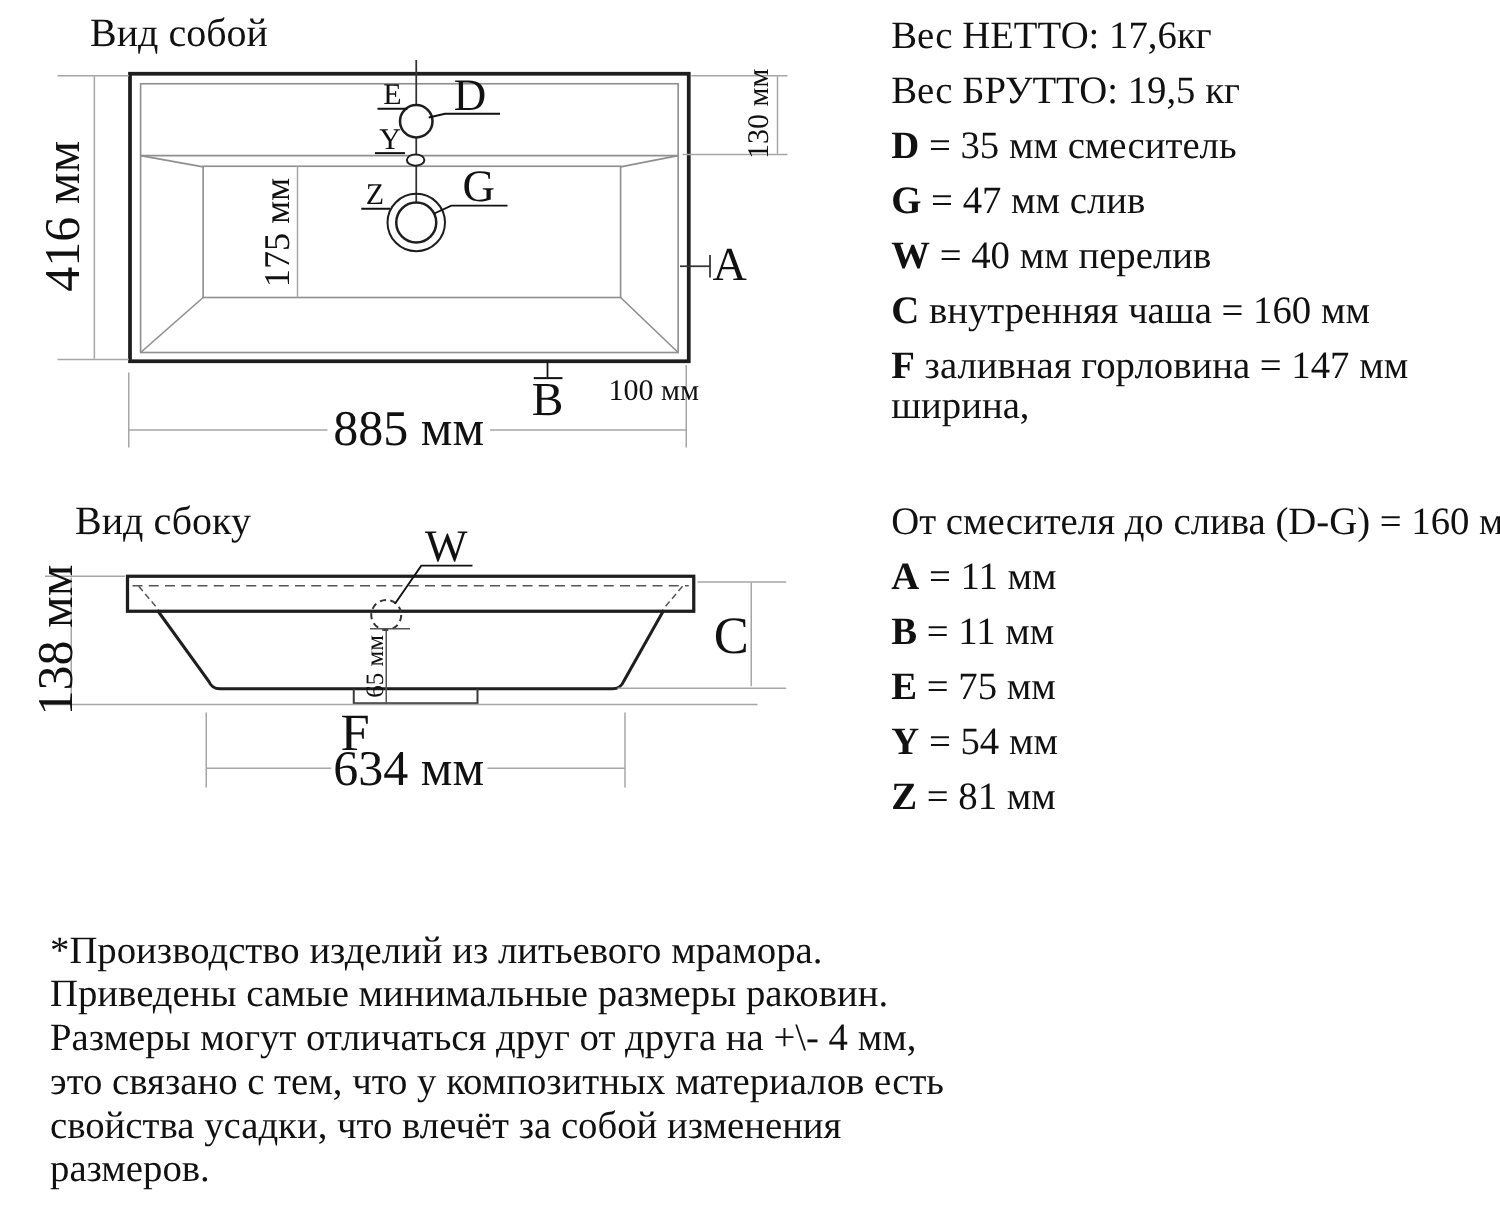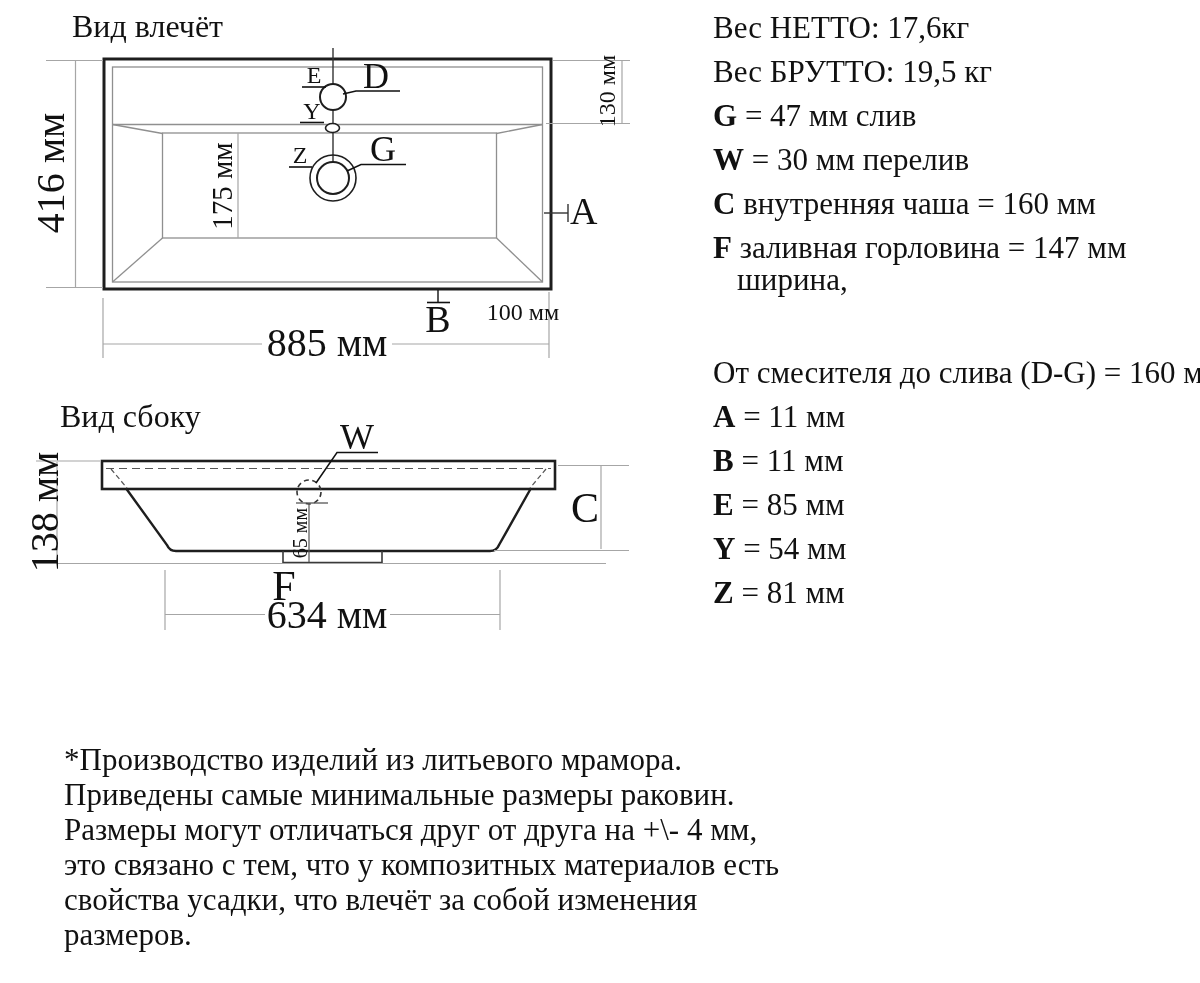--- a/index.html
+++ b/index.html
@@ -14,32 +14,32 @@
   .lbl-huge{font-size:38px;}
   .lbl-c{font-size:42px;}
   .lbl-small{font-size:24px;}
   .dim-big{font-size:40px;}
   .dim-small{font-size:24px;}
   .dim-mid{font-size:29px;}
   .dim-tiny{font-size:20px;}
   .specs{position:absolute;left:713px;top:6px;width:482px;font-size:31px;}
   .spec-line{line-height:44px;white-space:nowrap;}
   .spec-line b{font-weight:bold;}
-  .wrap-line{line-height:40px;margin-top:-10px;white-space:nowrap;margin-left:24px;}
+  .wrap-line{line-height:40px;margin-top:-10px;white-space:nowrap;}
   .extra-line{line-height:40px;white-space:nowrap;}
   .note-line{line-height:44px;margin-top:51px;white-space:nowrap;}
-  .footnote{position:absolute;left:40px;top:742px;width:700px;font-size:31px;margin-left:24px;}
+  .footnote{position:absolute;left:40px;top:742px;width:700px;font-size:31px;}
   .footnote div{line-height:35px;white-space:nowrap;}
 </style>
 </head>
 <body>
 
 <div class="page">
 
-  <div class="view-title" id="top-view-title">Вид влечёт</div>
+  <div class="view-title" id="top-view-title">Вид собой</div>
   <div class="view-title" id="side-view-title">Вид сбоку</div>
 
   <svg width="1200" height="983" viewBox="0 0 1200 983">
 
     <g>
 
       <rect x="104" y="59" width="447" height="230" fill="#ffffff" stroke="#1e1e1e" stroke-width="3"></rect>
       <rect x="112.5" y="67" width="430" height="215" fill="none" stroke="#8f8f8f" stroke-width="1.3"></rect>
 
       <line x1="112.5" y1="124.5" x2="542.5" y2="124.5" stroke="#8f8f8f" stroke-width="1.3"></line>
@@ -140,29 +140,30 @@
       <line x1="500" y1="570" x2="500" y2="630" stroke="#a6a6a6" stroke-width="1.2"></line>
       <line x1="165" y1="614.5" x2="265" y2="614.5" stroke="#a6a6a6" stroke-width="1.2"></line>
       <line x1="390" y1="614.5" x2="500" y2="614.5" stroke="#a6a6a6" stroke-width="1.2"></line>
       <text x="327" y="628" text-anchor="middle" class="dim-big">634 мм</text>
     </g>
   </svg>
 
   <div class="specs">
     <div class="spec-line">Вес НЕТТО: 17,6кг</div>
     <div class="spec-line">Вес БРУТТО: 19,5 кг</div>
+    <div class="spec-line"><b>D</b><span> = 35 мм смеситель</span></div>
     <div class="spec-line"><b>G</b><span> = 47 мм слив</span></div>
-    <div class="spec-line"><b>W</b><span> = 30 мм перелив</span></div>
+    <div class="spec-line"><b>W</b><span> = 40 мм перелив</span></div>
     <div class="spec-line"><b>C</b><span> внутренняя чаша = 160 мм</span></div>
     <div class="spec-line"><b>F</b><span> заливная горловина = 147 мм</span></div>
     <div class="wrap-line">ширина,</div>
     <div class="note-line">От смесителя до слива (D-G) = 160 мм</div>
     <div class="spec-line"><b>A</b><span> = 11 мм</span></div>
     <div class="spec-line"><b>B</b><span> = 11 мм</span></div>
-    <div class="spec-line"><b>E</b><span> = 85 мм</span></div>
+    <div class="spec-line"><b>E</b><span> = 75 мм</span></div>
     <div class="spec-line"><b>Y</b><span> = 54 мм</span></div>
     <div class="spec-line"><b>Z</b><span> = 81 мм</span></div>
   </div>
 
   <div class="footnote">
     <div>*Производство изделий из литьевого мрамора.</div>
     <div>Приведены самые минимальные размеры раковин.</div>
     <div>Размеры могут отличаться друг от друга на +\- 4 мм,</div>
     <div>это связано с тем, что у композитных материалов есть</div>
     <div>свойства усадки, что влечёт за собой изменения</div>

